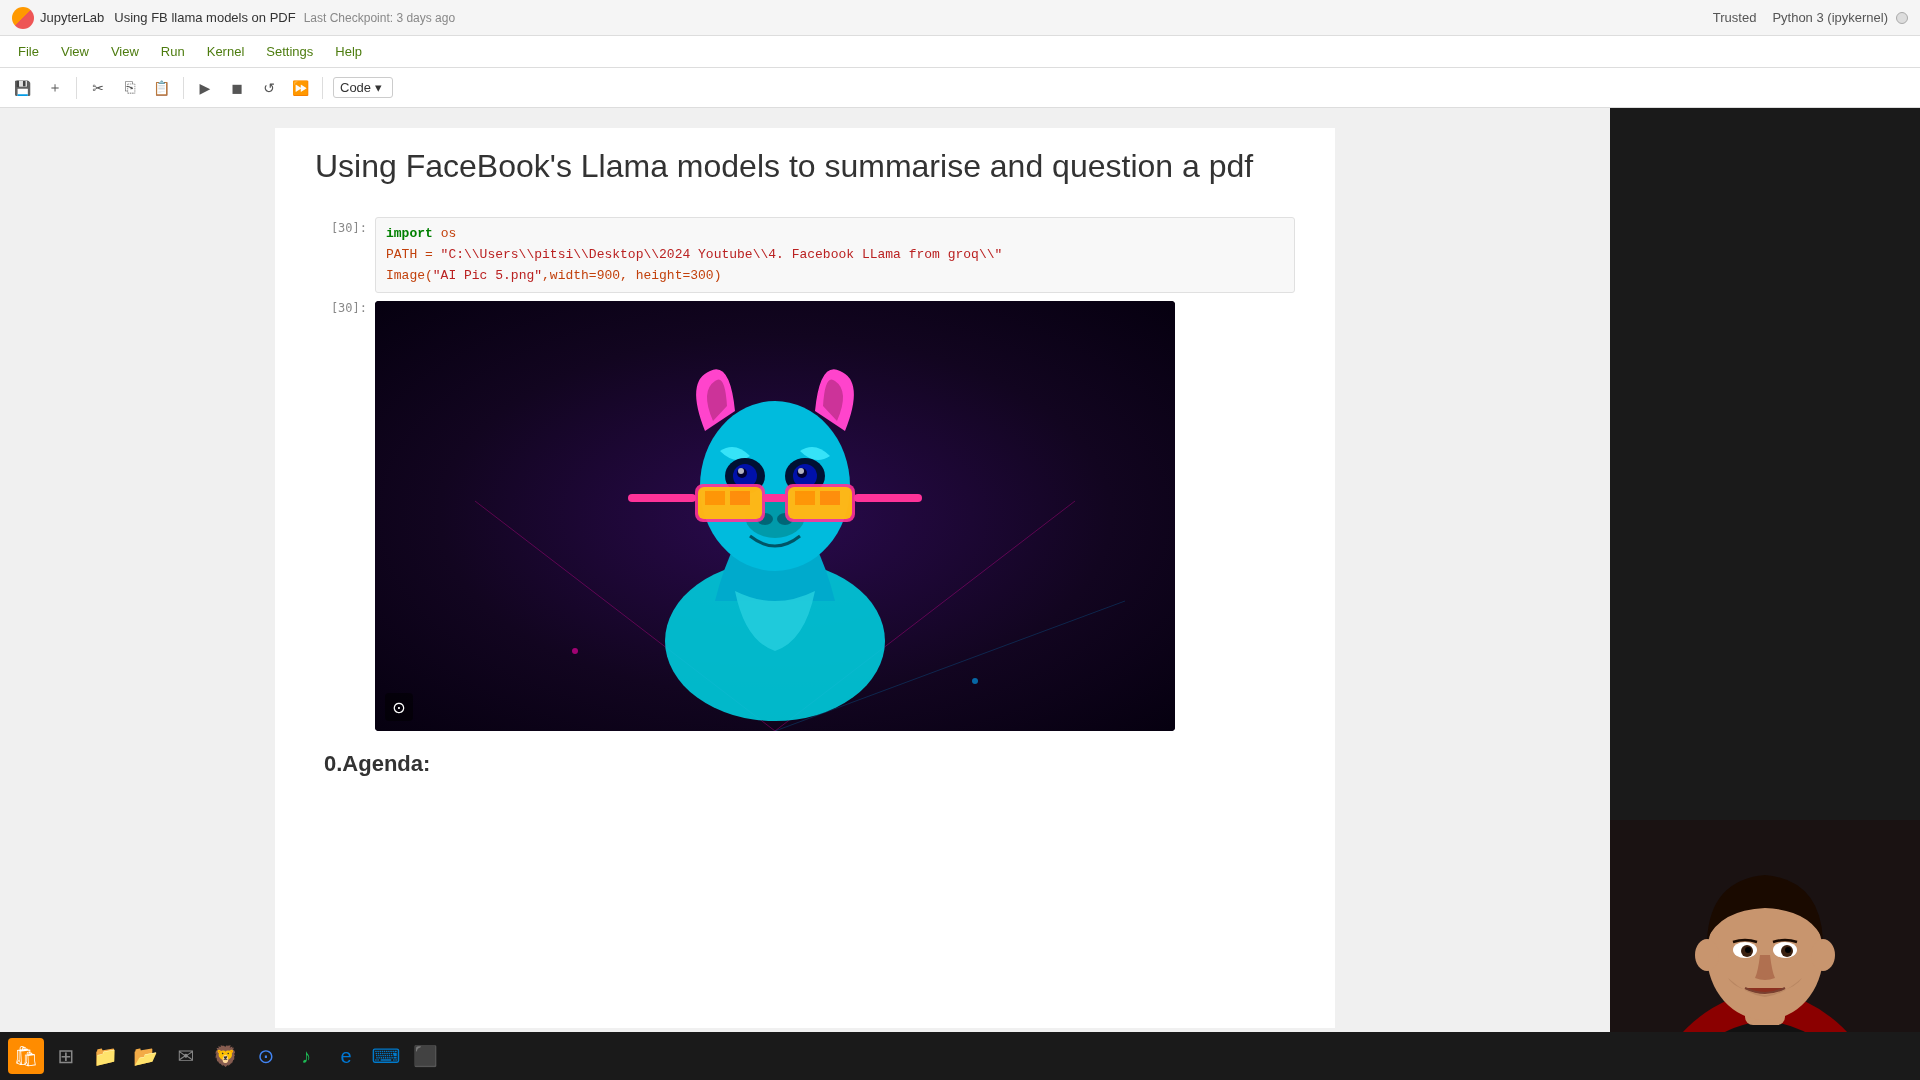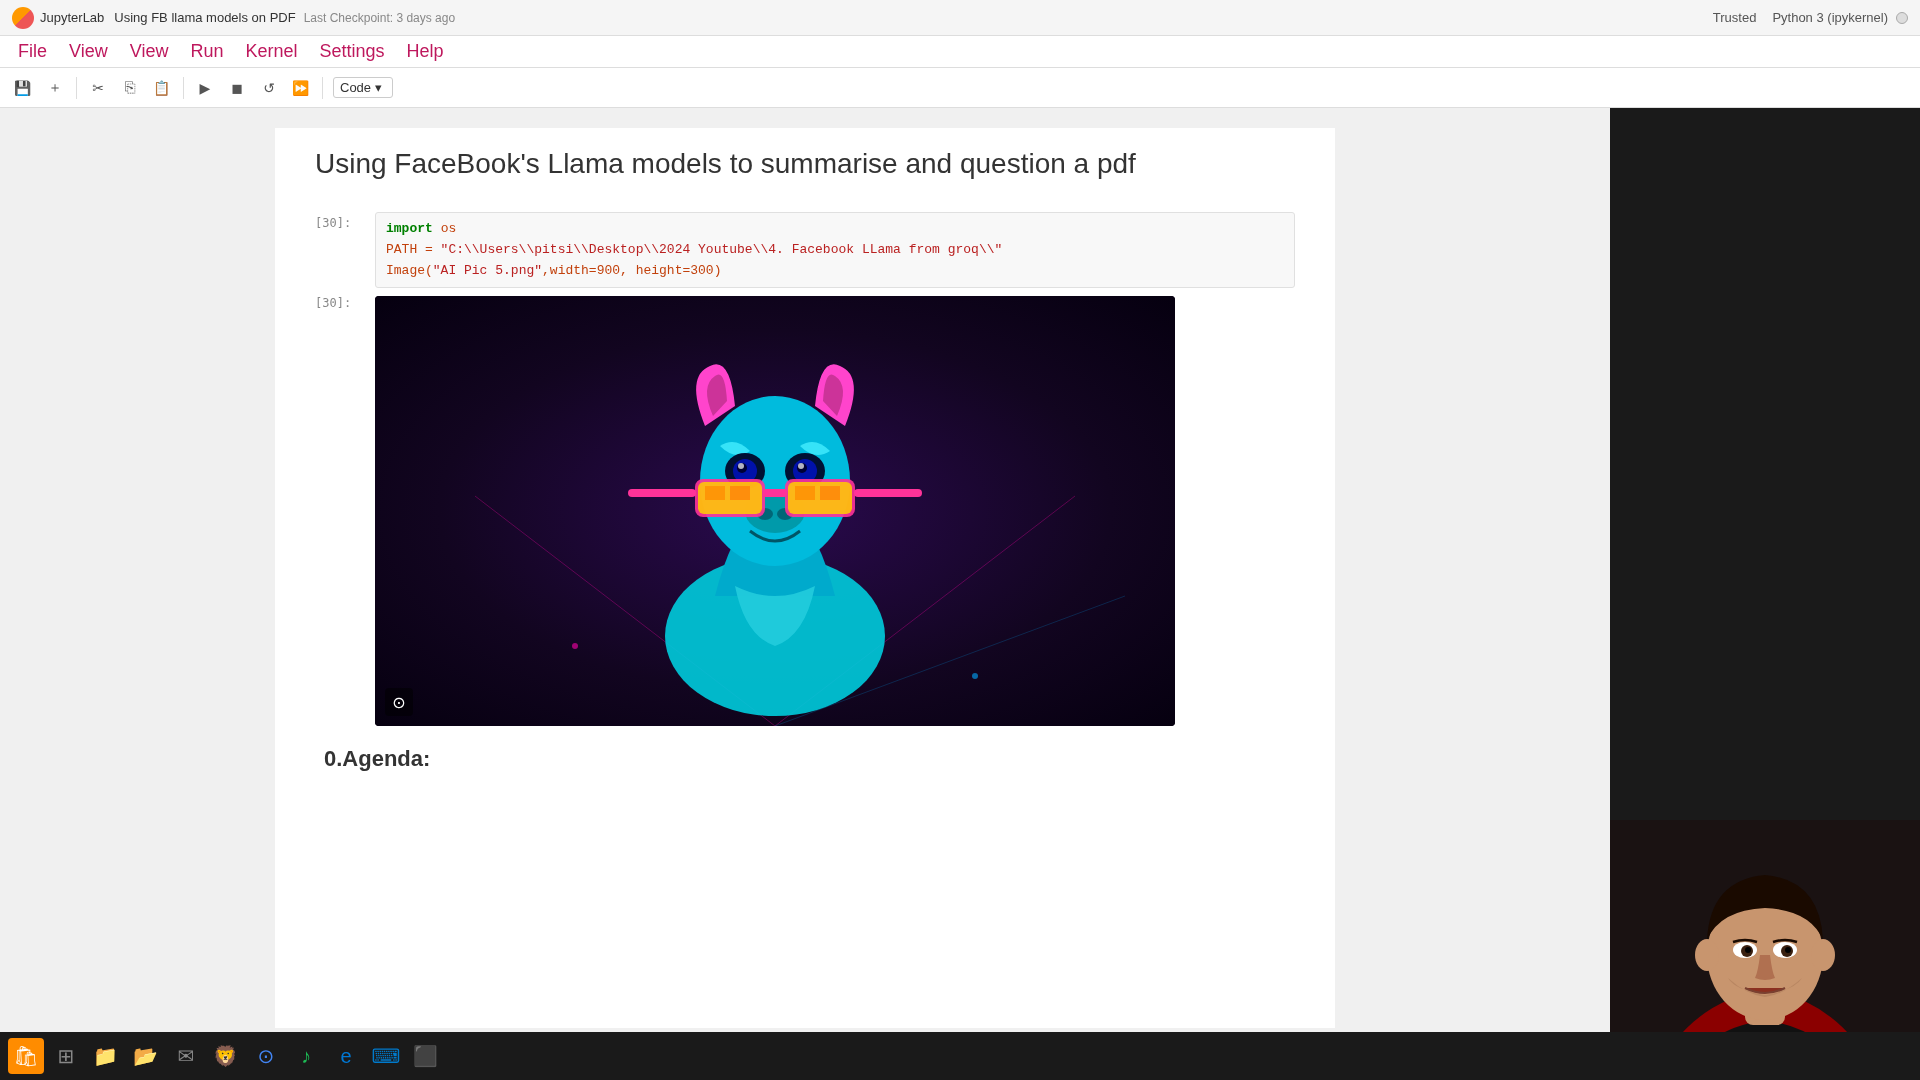--- a/index.html
+++ b/index.html
@@ -38,22 +38,22 @@
       height: 32px;
       background: #fff;
       border-bottom: 1px solid #ddd;
       display: flex;
       align-items: center;
       padding: 0 8px;
       gap: 2px;
     }
     .menu-item {
       padding: 4px 10px;
-      font-size: 18px;
-      color: #be185d;
+      font-size: 13px;
+      color: #4d7c0f;
       cursor: pointer;
       border-radius: 3px;
     }
 
     
     #toolbar {
       height: 40px;
       background: #fff;
       border-bottom: 1px solid #ddd;
       display: flex;
@@ -101,38 +101,39 @@
 
     #notebook-content {
       background: #fff;
       margin: 0 auto;
       max-width: 1060px;
       padding: 20px 40px 40px 40px;
       min-height: 900px;
     }
 
     .notebook-title-heading {
-      font-size: 28px;
+      font-size: 32px;
       font-weight: normal;
       color: #333;
       margin-bottom: 24px;
       padding-bottom: 8px;
     }
 
     
     .cell {
       display: flex;
       margin-bottom: 4px;
     }
     .cell-number {
       width: 60px;
       flex-shrink: 0;
       font-size: 12px;
       color: #888;
       padding-top: 4px;
+      text-align: right;
       padding-right: 8px;
       font-family: monospace;
     }
     .cell-content { flex: 1; }
 
     
     .code-area {
       background: #f8f8f8;
       border: 1px solid #e0e0e0;
       border-radius: 3px;

